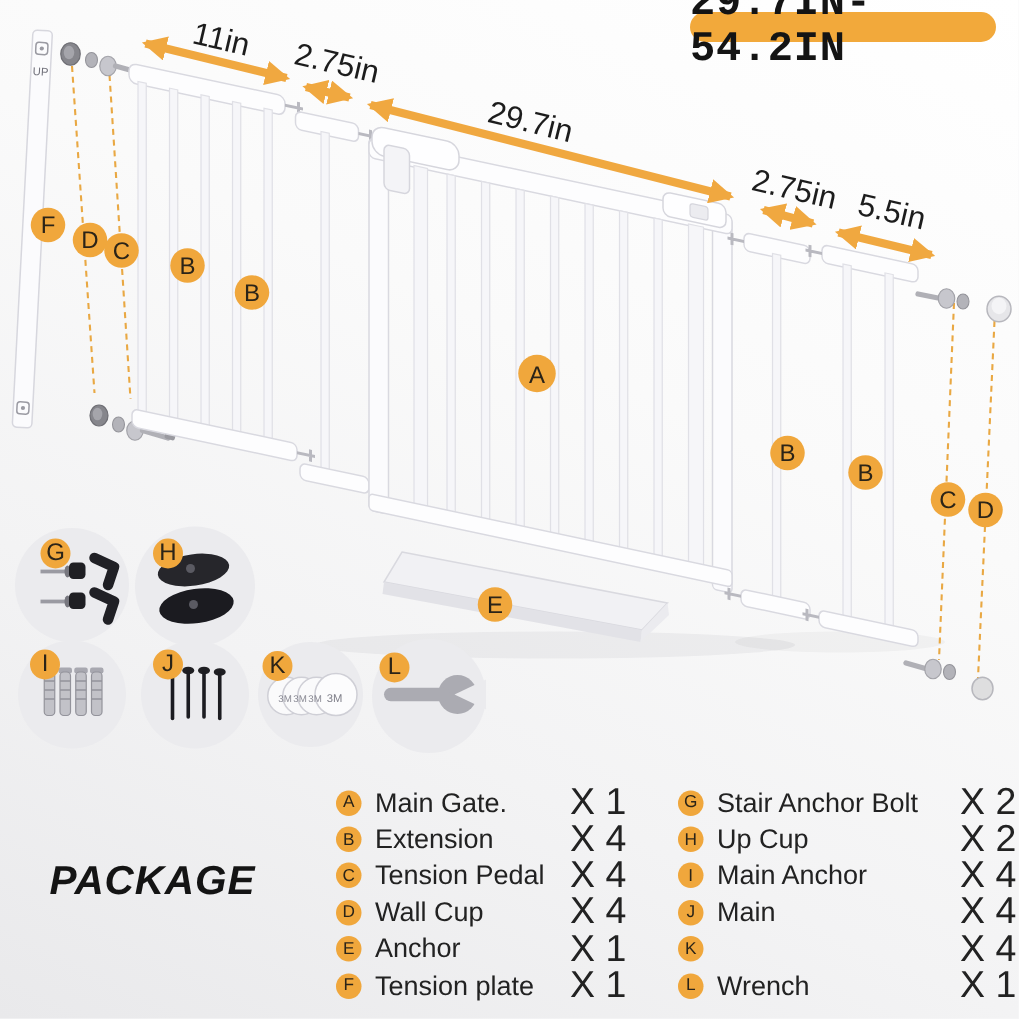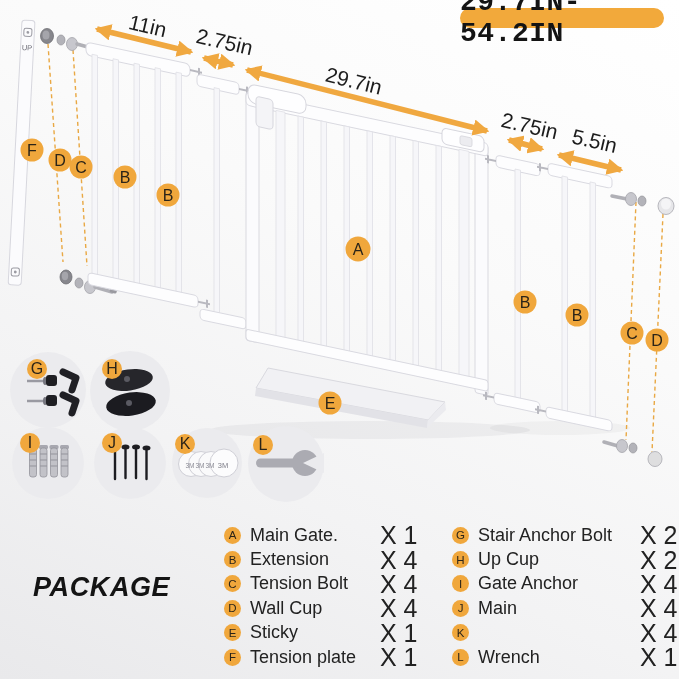--- a/index.html
+++ b/index.html
@@ -368,31 +368,31 @@
       <span class="plabel">Main Gate.</span>
       <span class="pqty">X 1</span>
     </div>
     <div class="prow">
       <span class="pbadge">B</span>
       <span class="plabel">Extension</span>
       <span class="pqty">X 4</span>
     </div>
     <div class="prow">
       <span class="pbadge">C</span>
-      <span class="plabel">Tension Bolt</span>
+      <span class="plabel">Tension Pedal</span>
       <span class="pqty">X 4</span>
     </div>
     <div class="prow">
       <span class="pbadge">D</span>
       <span class="plabel">Wall Cup</span>
       <span class="pqty">X 4</span>
     </div>
     <div class="prow">
       <span class="pbadge">E</span>
-      <span class="plabel">Sticky</span>
+      <span class="plabel">Anchor</span>
       <span class="pqty">X 1</span>
     </div>
     <div class="prow">
       <span class="pbadge">F</span>
       <span class="plabel">Tension plate</span>
       <span class="pqty">X 1</span>
     </div>
   </div>
 
   <div class="plist right">
@@ -401,21 +401,21 @@
       <span class="plabel">Stair Anchor Bolt</span>
       <span class="pqty">X 2</span>
     </div>
     <div class="prow">
       <span class="pbadge">H</span>
       <span class="plabel">Up Cup</span>
       <span class="pqty">X 2</span>
     </div>
     <div class="prow">
       <span class="pbadge">I</span>
-      <span class="plabel">Gate Anchor</span>
+      <span class="plabel">Main Anchor</span>
       <span class="pqty">X 4</span>
     </div>
     <div class="prow">
       <span class="pbadge">J</span>
       <span class="plabel">Main</span>
       <span class="pqty">X 4</span>
     </div>
     <div class="prow">
       <span class="pbadge">K</span>
       <span class="pqty">X 4</span>

